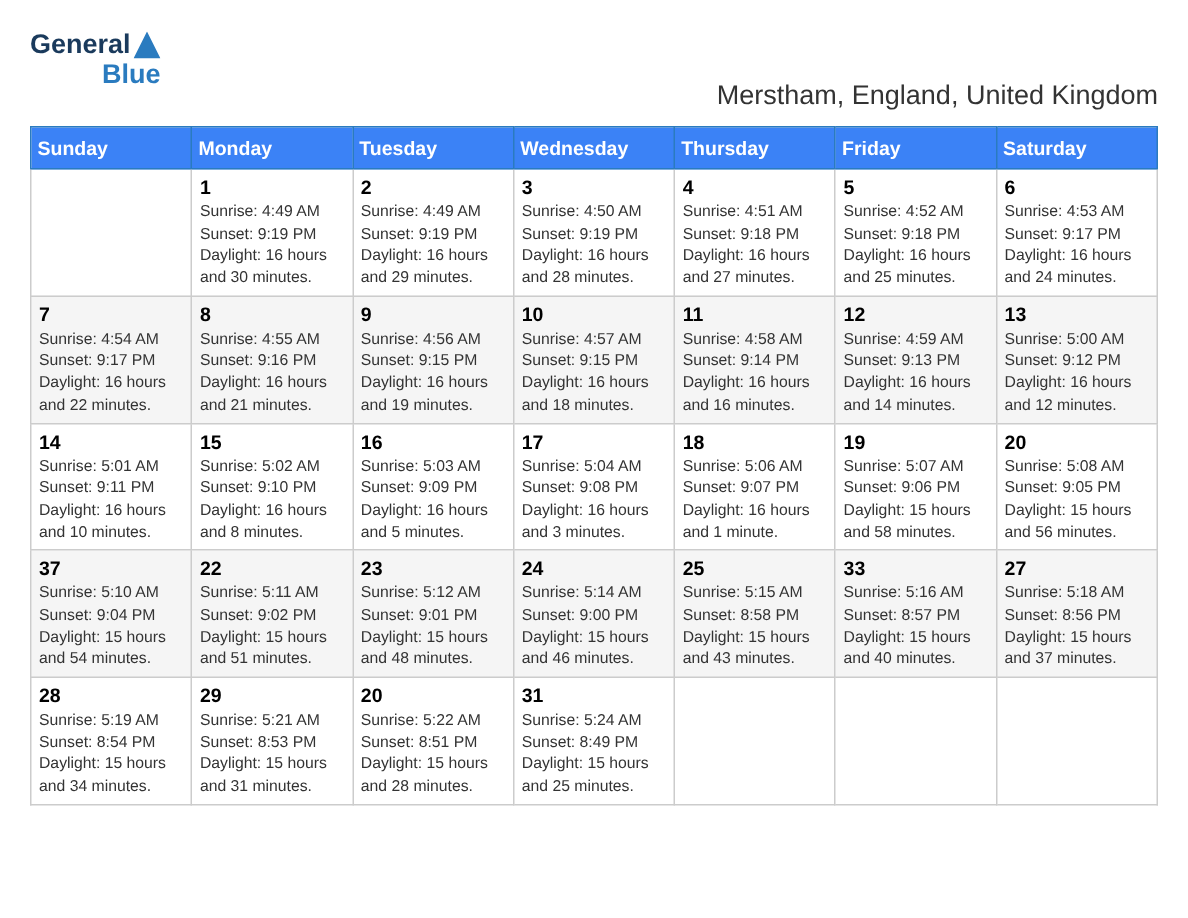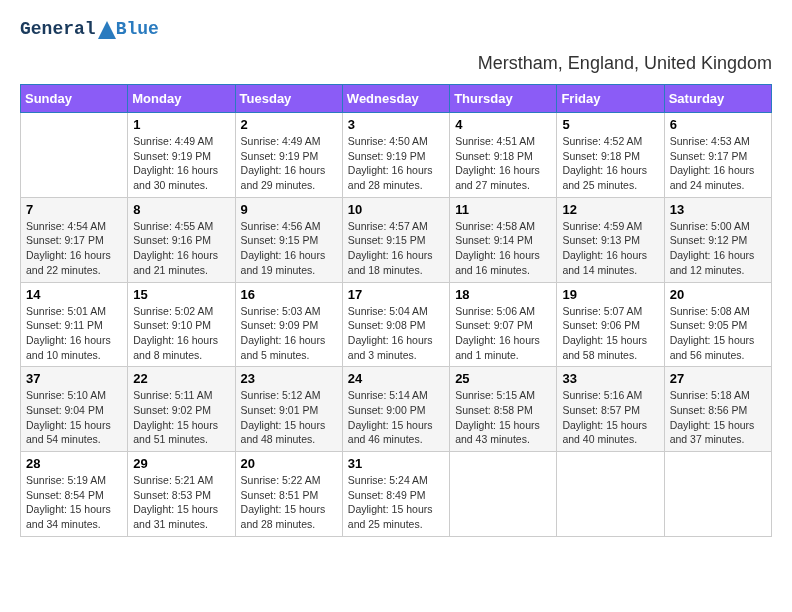--- a/index.html
+++ b/index.html
@@ -39,21 +39,21 @@
       color: #333;
       font-weight: normal;
       margin-top: 33px;
     }
     .calendar {
       width: 100%;
       border-collapse: collapse;
       font-size: 11px;
     }
     .calendar thead tr th {
-      background: #8b5cf6;
+      background: #3b82f6;
       color: #fff;
       padding: 6px 4px;
       text-align: left;
       font-size: 13px;
       font-weight: bold;
       border: 1px solid #2a7bbf;
     }
     .calendar tbody tr td {
       border: 1px solid #ccc;
       vertical-align: top;
@@ -77,21 +77,21 @@
       font-size: 10.5px;
       line-height: 1.4;
     }
     .empty { background: #fff !important; }
   </style>
 </head>
 <body>
 
 <div class="header">
   <div class="logo">
-    <div style="display:flex;align-items:flex-end;font-family:Liberation Mono, monospace;">
+    <div style="display:flex;flex-direction:column;align-items:flex-end;">
       <div style="display:flex;align-items:center;">
         <span class="logo-text">General</span>
         <svg width="18" height="18" viewBox="0 0 18 18" style="margin-left:2px;">
           <polygon points="9,0 18,18 0,18" fill="#2a7bbf"></polygon>
         </svg>
       </div>
       <span class="logo-text logo-blue">Blue</span>
     </div>
   </div>
   <div class="title-block">

